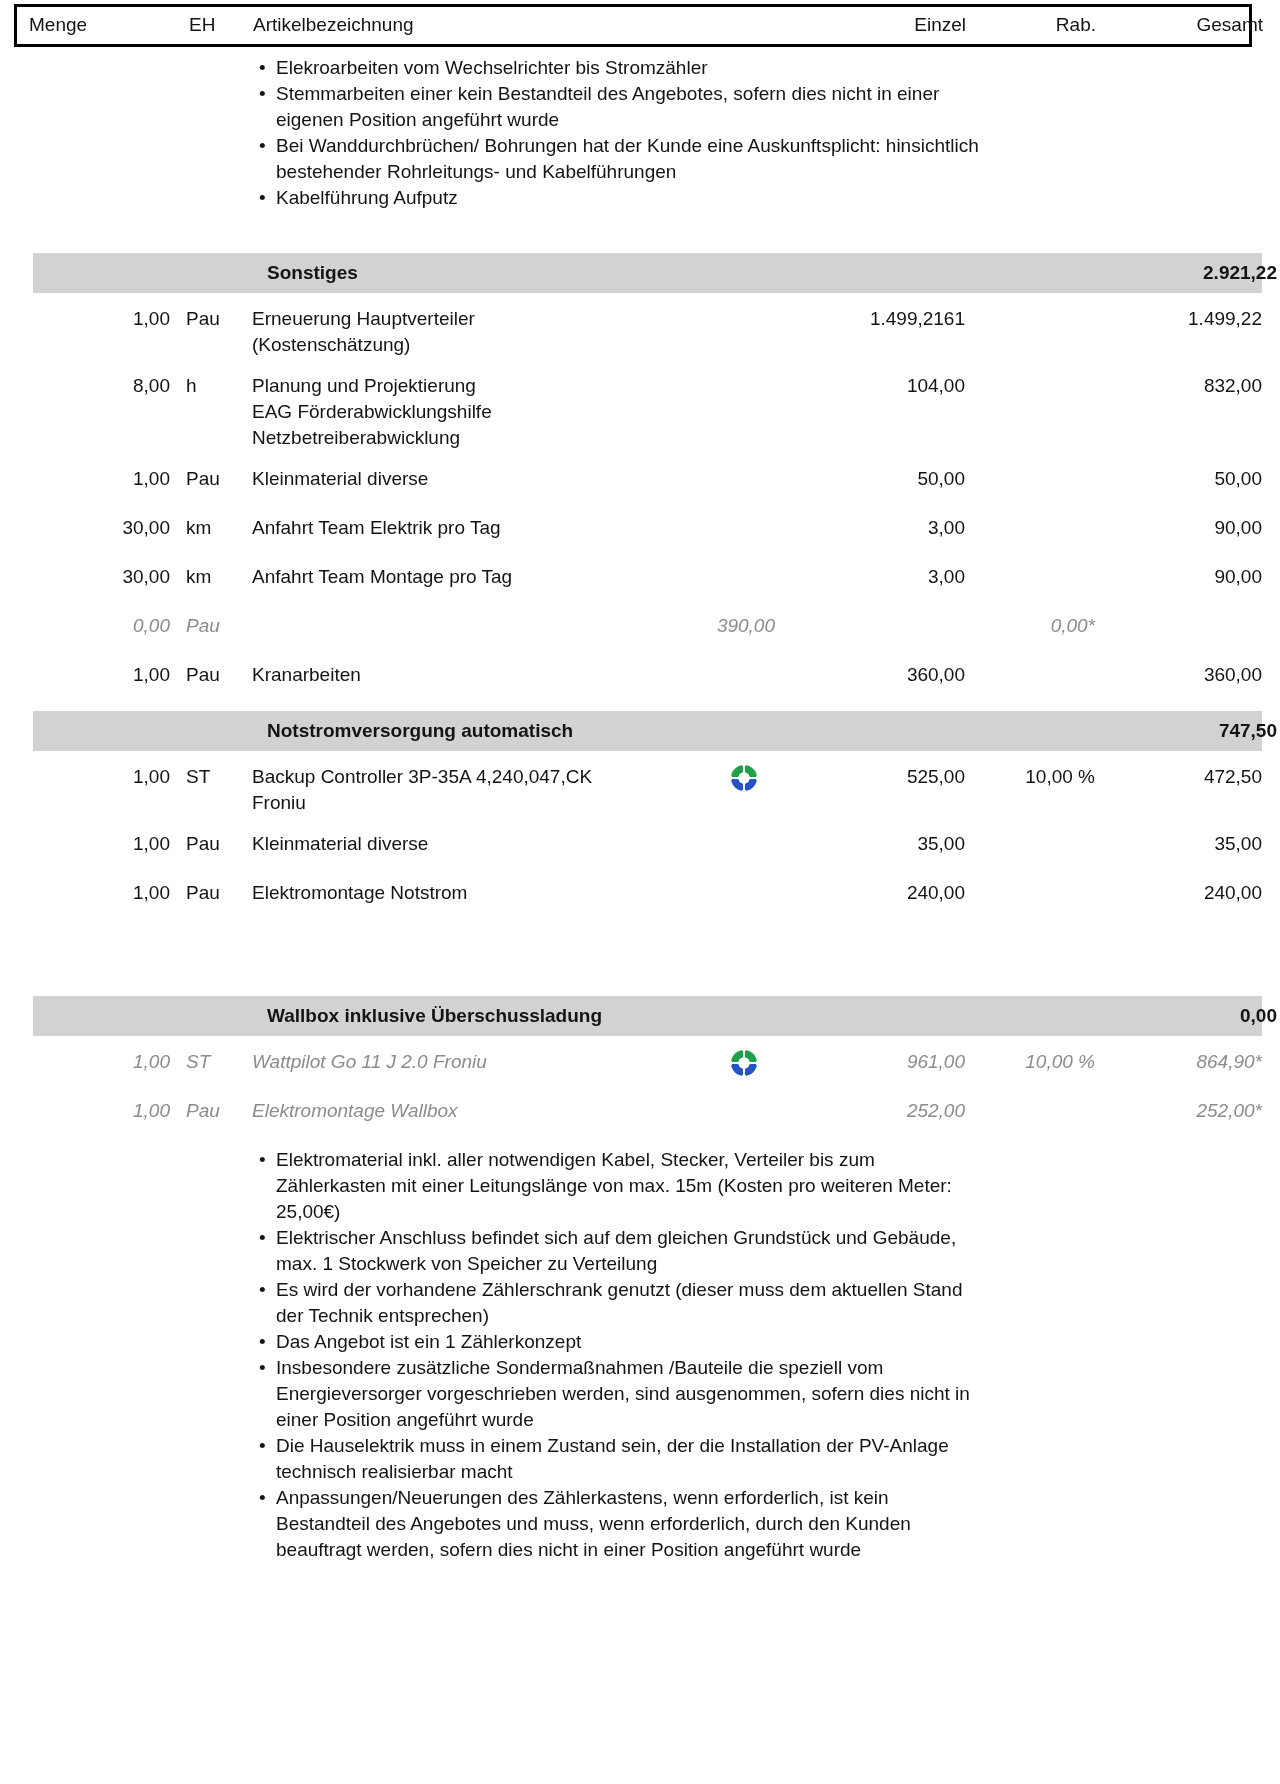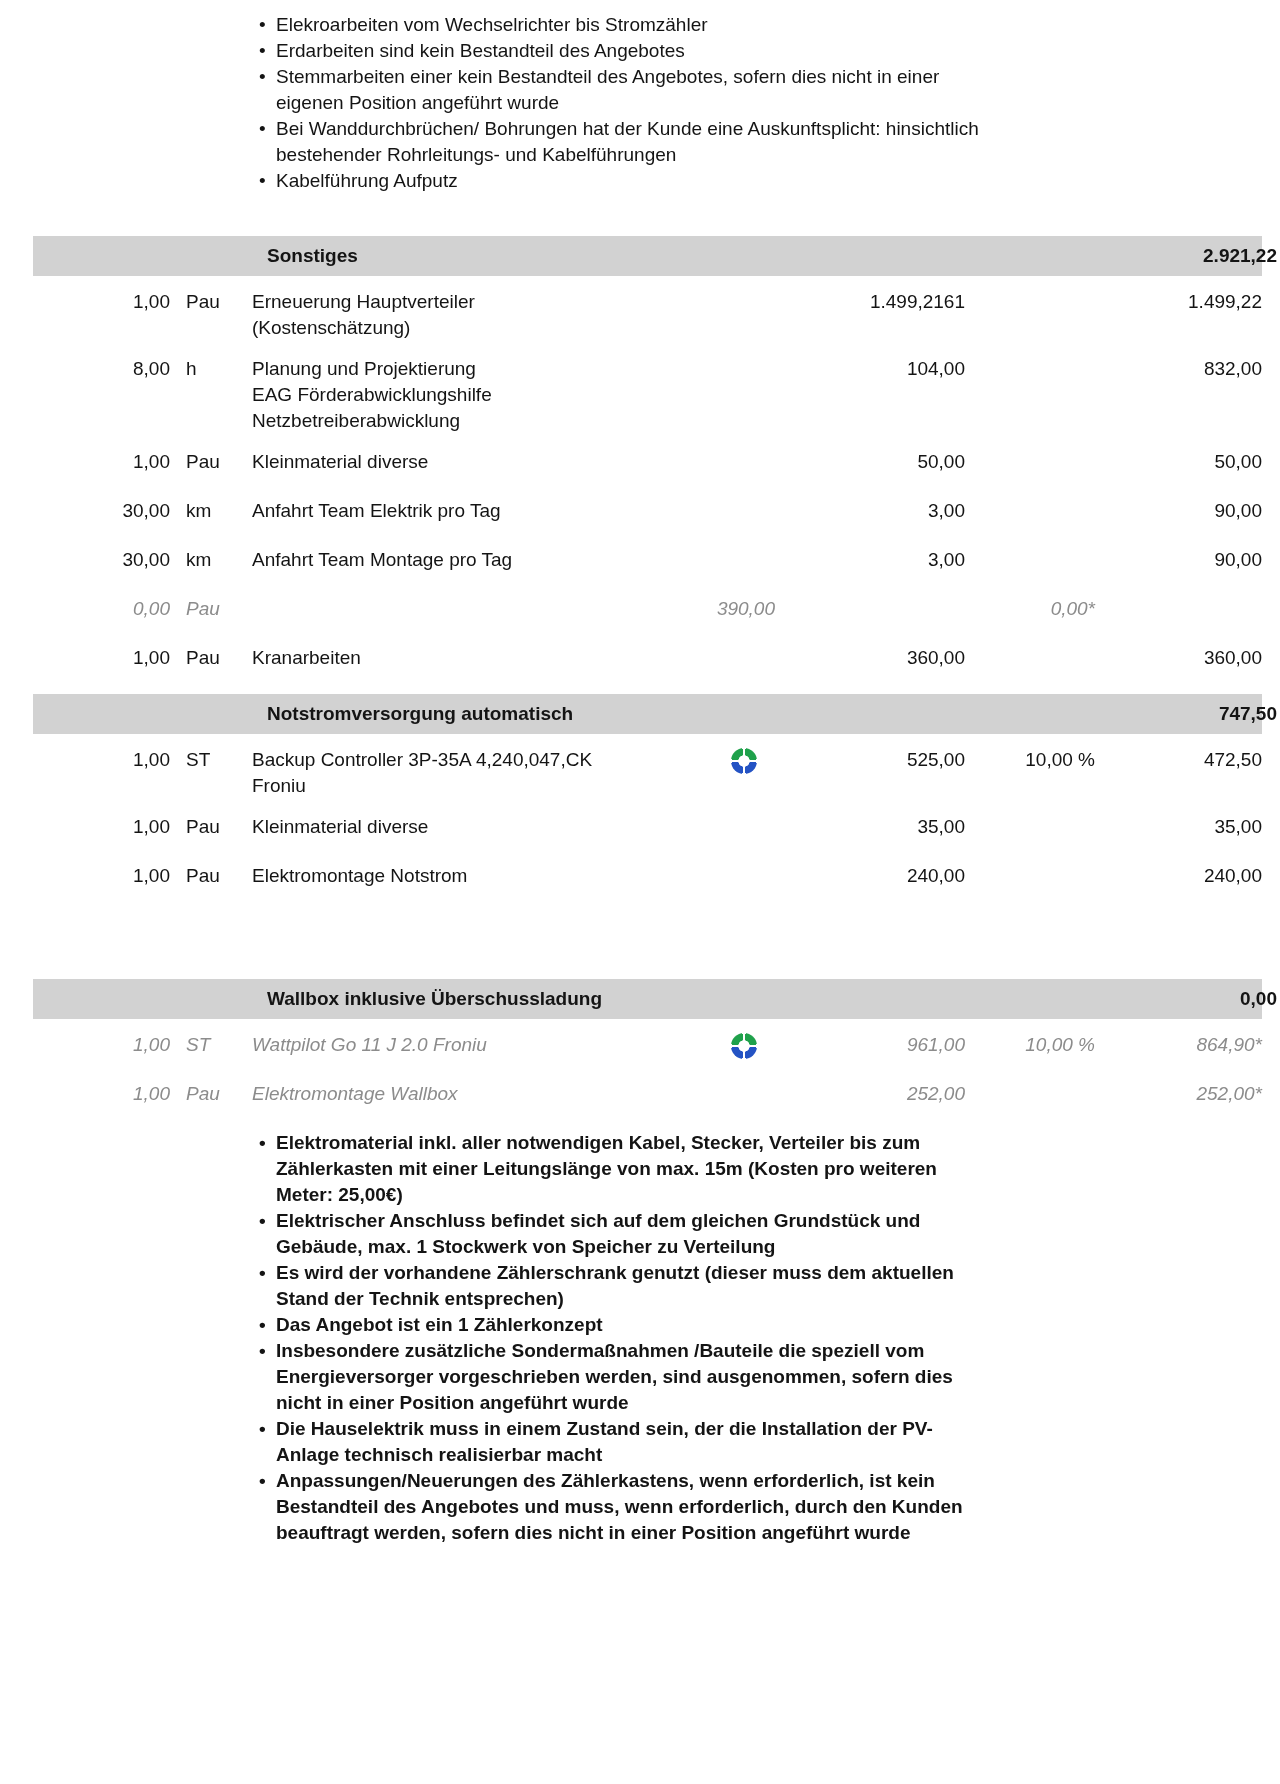--- a/index.html
+++ b/index.html
@@ -49,21 +49,21 @@
     padding-left:20px;
     margin:0;
   }
   ul.notes li::before{
     content:"\2022";
     position:absolute;
     left:3px;
     top:0;
   }
   .top-notes{margin-top:22px;}
-  .bottom-notes{margin-top:168px;font-weight:bold;}
+  .bottom-notes{margin-top:168px;}
 
   
   .band{
     background:#d2d2d2;
     min-height:40px;
     align-items:center;
     font-weight:bold;
     margin:0 0 13px 15px;
   }
   .band .c{padding-top:7px;padding-bottom:7px;}
@@ -95,24 +95,32 @@
         #ffffff 353deg 360deg);
     visibility:hidden;
   }
   .row.has-icon .logo{visibility:visible;}
 </style>
 </head>
 <body>
 
 <div class="page">
 
+  <div class="grid thead">
+    <div class="c menge">Menge</div>
+    <div class="c eh">EH</div>
+    <div class="c name">Artikelbezeichnung</div>
+    <div class="c icon"></div>
+    <div class="c einzel">Einzel</div>
+    <div class="c rab">Rab.</div>
+    <div class="c gesamt">Gesamt</div>
+  </div>
 
   <ul class="notes top-notes" id="top-notes">
       <li>Elekroarbeiten vom Wechselrichter bis Stromzähler</li>
-      <li>Erdarbeiten sind kein Bestandteil des Angebotes</li>
       <li>Stemmarbeiten einer kein Bestandteil des Angebotes, sofern dies nicht in einer eigenen Position angeführt wurde</li>
       <li>Bei Wanddurchbrüchen/ Bohrungen hat der Kunde eine Auskunftsplicht: hinsichtlich bestehender Rohrleitungs- und Kabelführungen</li>
       <li>Kabelführung Aufputz</li>
     </ul>
 
   <div class="items" id="items">
       <div class="section">
         <div class="grid band">
     <div class="c menge"></div>
     <div class="c eh"></div>

